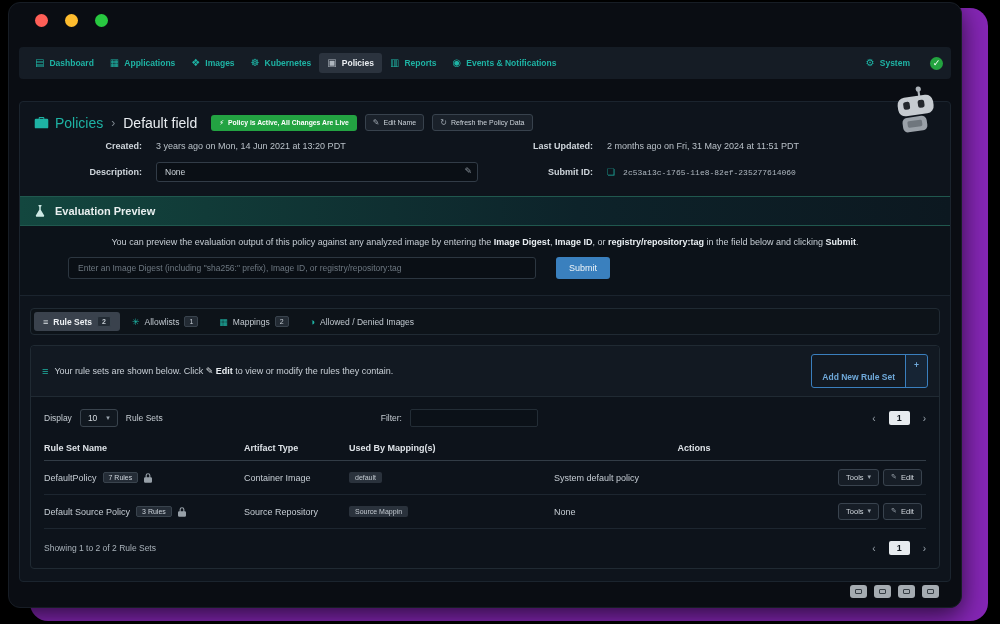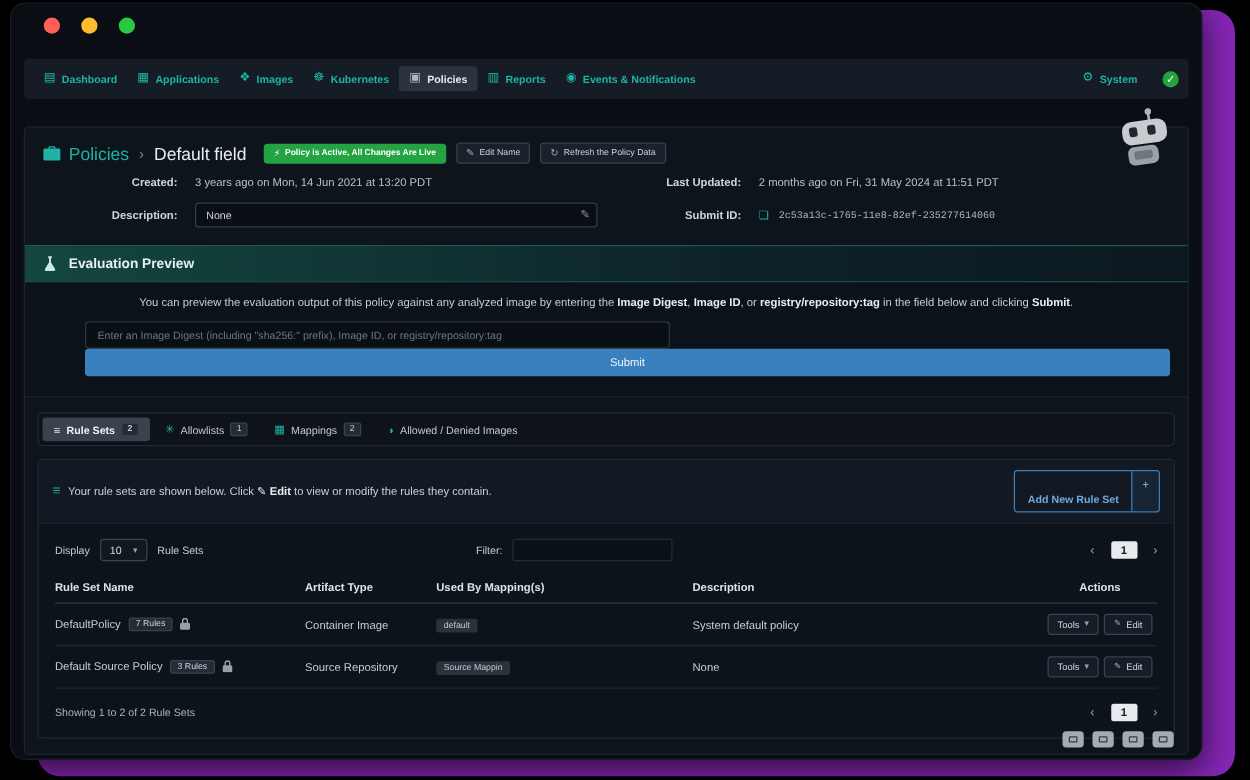--- a/index.html
+++ b/index.html
@@ -62,21 +62,21 @@
     font-size:8px; color:#aeb7bf; }
 
   
   .eval-hdr { height:30px; background:linear-gradient(90deg,#13473f,#0d232a 60%,#0c1820);
     border-top:1px solid #20584e; border-bottom:1px solid #20584e;
     display:flex; align-items:center; gap:9px; padding:0 14px;
     color:#e8efef; font-size:11px; font-weight:bold; }
   .eval-body { background:#0c1219; padding:11px 14px 16px; border-bottom:1px solid #1b242e; }
   .eval-instr { text-align:center; font-size:9px; color:#c7ced5; }
   .eval-instr b { color:#e9eef2; }
-  .eval-row { display:flex; gap:0; margin-top:10px; padding-left:34px;flex-direction:column; }
+  .eval-row { display:flex; gap:20px; margin-top:10px; padding-left:34px; }
   .eval-input { width:468px; height:22px; background:#0a0f15; border:1px solid #2c3640;
     border-radius:3px; color:#9aa4ad; font-size:8.5px; padding:0 9px; font-family:inherit; }
   .eval-input::placeholder { color:#6d7780; }
   .submit-btn { height:22px; background:#3a80be; border:none; color:#eef4f9; font-size:9px;
     border-radius:3px; padding:0 13px; font-family:inherit; cursor:pointer; }
 
   
   .tabs { margin:12px 10px 0; border:1px solid #202a33; background:#0d1319; border-radius:4px;
     display:flex; gap:3px; padding:3px; align-items:center; }
   .tab { display:flex; gap:5px; align-items:center; padding:4px 9px; border-radius:3px;
@@ -111,21 +111,21 @@
   .pg-btn { cursor:pointer; }
   .page-box { background:#e7ebef; color:#141a21; border-radius:2px; padding:2px 8px;
     font-size:9px; font-weight:bold; cursor:pointer; }
 
   
   .table { padding:0 13px; }
   .t-row { display:grid; grid-template-columns:200px 105px 205px 1fr 92px; align-items:center; }
   .t-head { border-bottom:1px solid #323c46; padding:7px 0; font-weight:bold; font-size:9px; color:#dde2e7; }
   .th-actions { text-align:center; }
   .t-body { border-bottom:1px solid #1d2630; padding:8px 0; font-size:9px; color:#c6cdd4; }
-  .name-cell { display:flex; align-items:flex-start; gap:6px; }
+  .name-cell { display:flex; align-items:center; gap:6px; }
   .rules-badge { background:#242c36; border:1px solid #39434d; border-radius:2px; font-size:7px;
     padding:1px 5px; color:#ccd3da; }
   .lock-ic { display:inline-flex; }
   .map-badge { background:#2a323c; border-radius:2px; font-size:7px; padding:2px 6px;
     color:#c2c9d0; display:inline-block; }
   .actions-cell { display:flex; gap:4px; justify-content:center; }
   .tbl-btn { background:#161d26; border:1px solid #39434e; color:#d2d8de; font-size:7.5px;
     padding:3px 7px; border-radius:3px; display:flex; gap:4px; cursor:pointer; }
   .tbl-btn .b-ic { font-size:7px; color:#9aa3ac; }
 
@@ -317,21 +317,20 @@
           <span class="page-box">1</span>
           <span class="pg-btn">›</span>
         </span>
       </div>
 
       <div class="table">
         <div class="t-row t-head">
           <span>Rule Set Name</span>
           <span>Artifact Type</span>
           <span>Used By Mapping(s)</span>
-          <span>Description</span>
           <span class="th-actions">Actions</span>
         </div>
 
         <div class="t-row t-body">
           <span class="name-cell">
             <span>DefaultPolicy</span>
             <span class="rules-badge">7 Rules</span>
             <span class="lock-ic">
               <svg width="8" height="10" viewBox="0 0 10 12">
                   <path fill="#97a0a8" d="M5 0a3 3 0 0 1 3 3v2h.5A1.5 1.5 0 0 1 10 6.5v4A1.5 1.5 0 0 1 8.5 12h-7A1.5 1.5 0 0 1 0 10.5v-4A1.5 1.5 0 0 1 1.5 5H2V3a3 3 0 0 1 3-3zm0 1.4A1.6 1.6 0 0 0 3.4 3v2h3.2V3A1.6 1.6 0 0 0 5 1.4z"></path>

